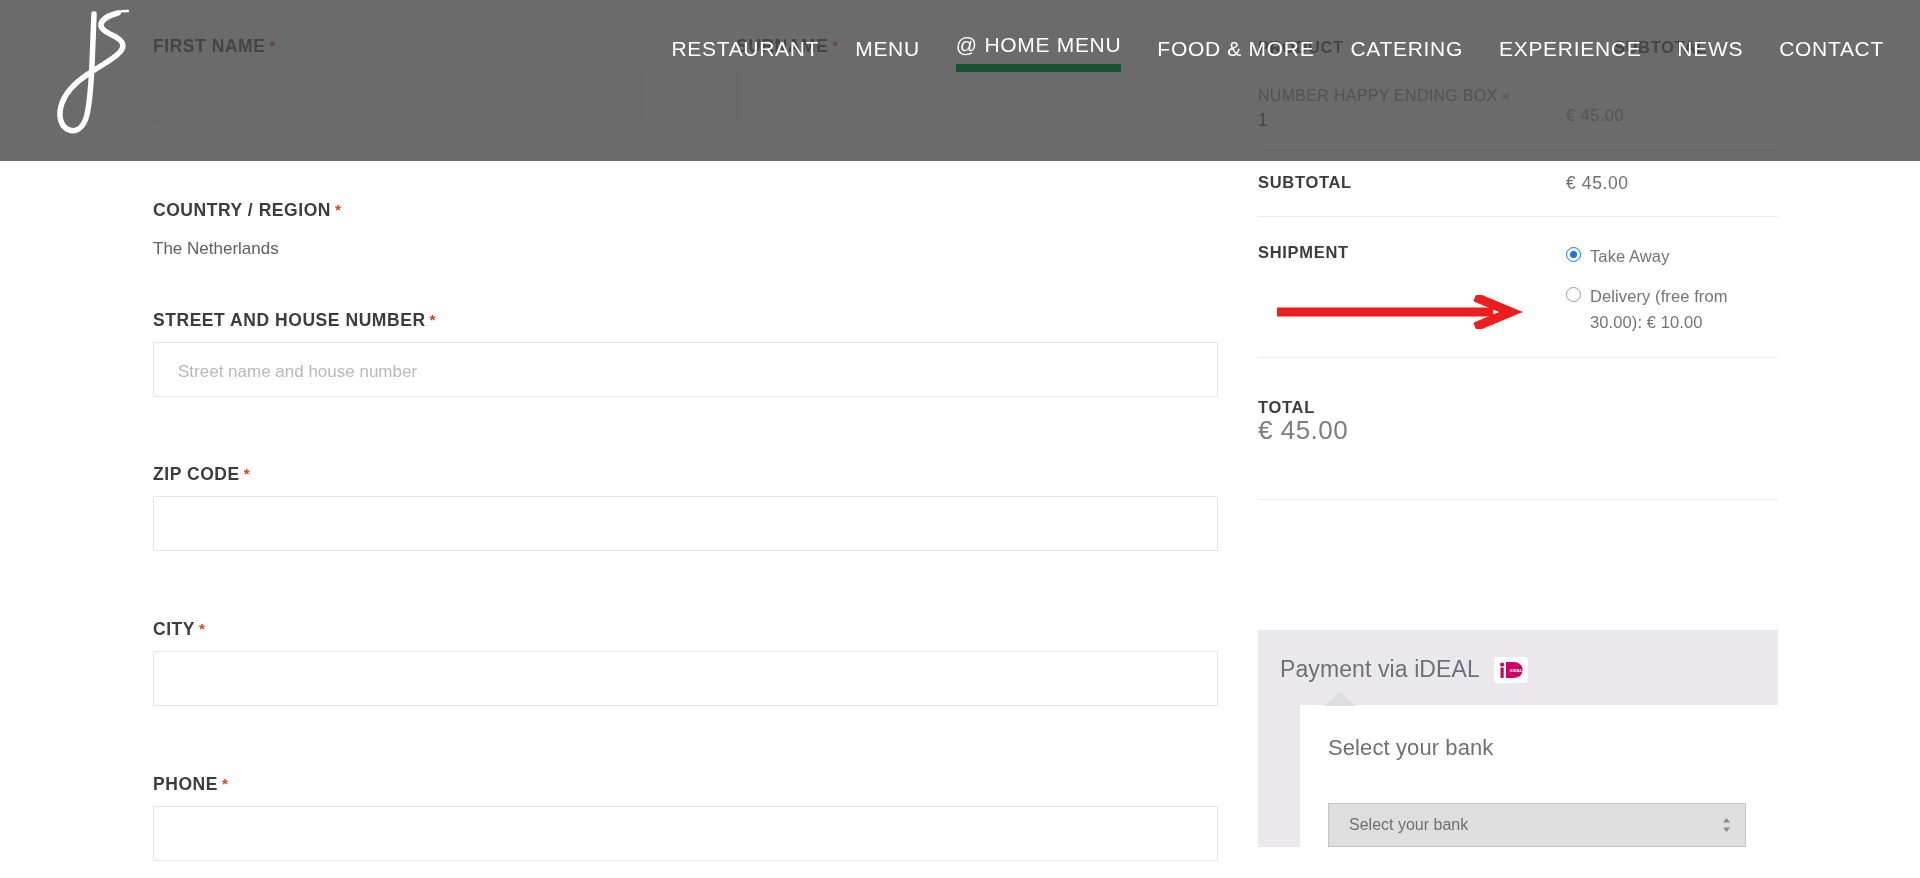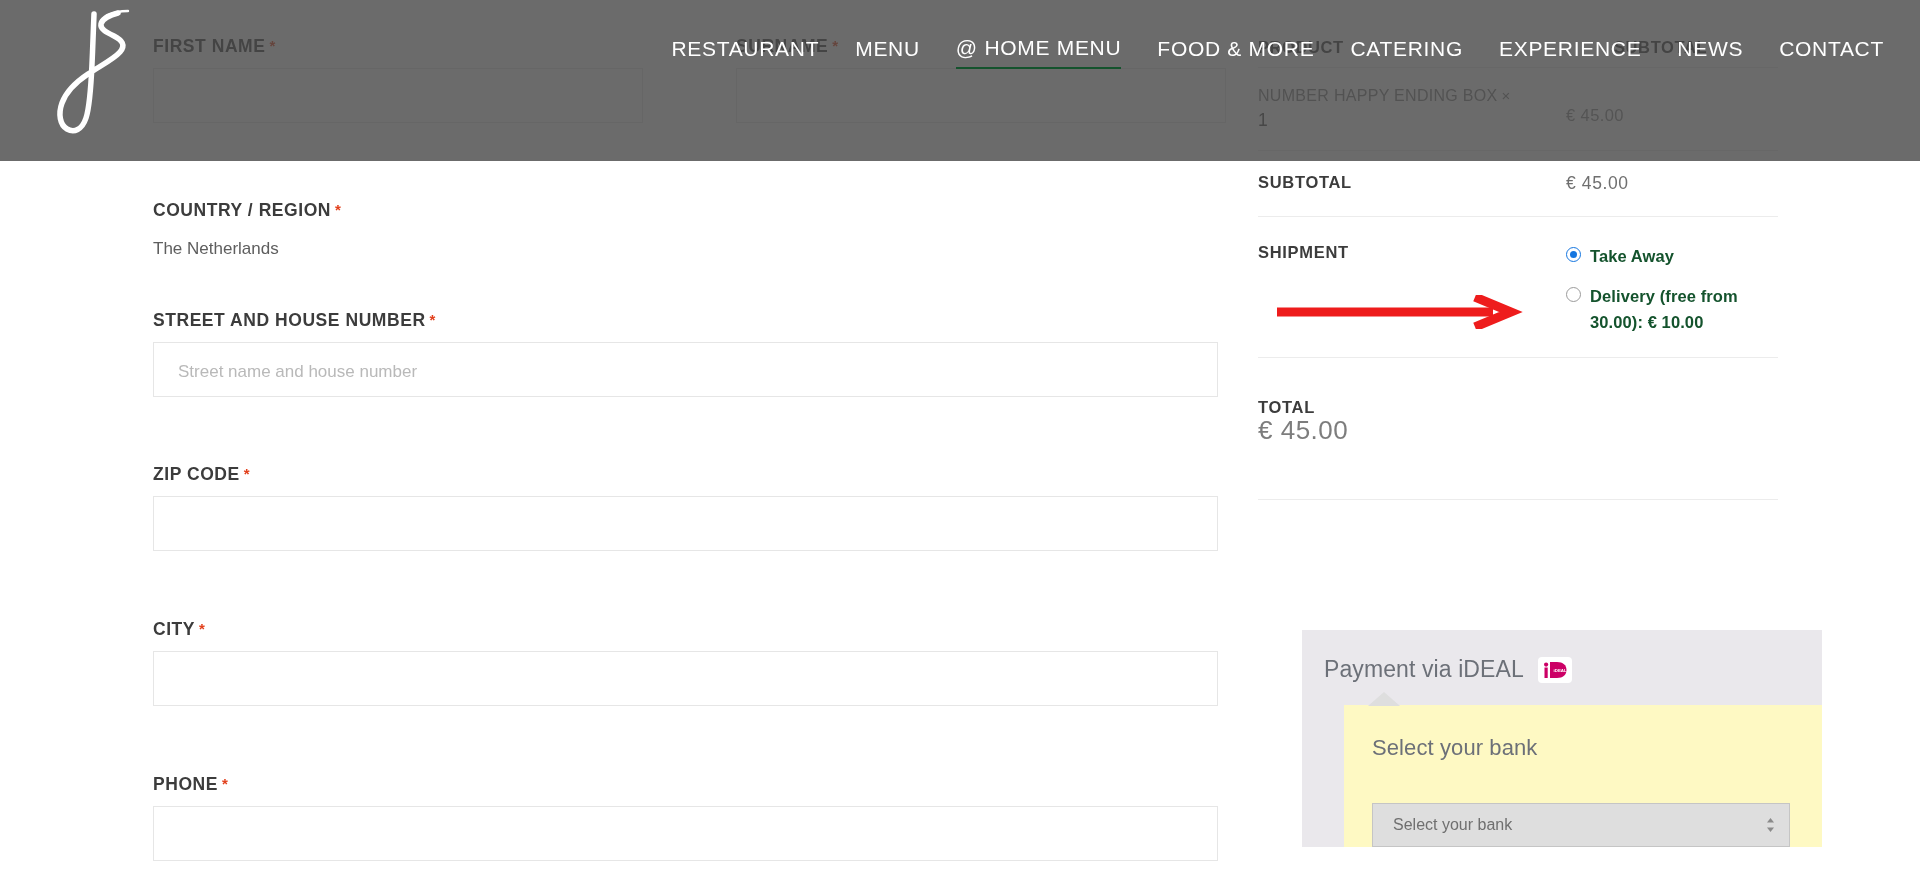--- a/index.html
+++ b/index.html
@@ -166,22 +166,22 @@
   .radio.checked::after {
     content: "";
     position: absolute;
     left: 3px; top: 3px;
     width: 7px; height: 7px;
     border-radius: 50%;
     background: #1576e0;
   }
   .ship-text {
     font-size: 16.5px;
-    font-weight: bold;
-    color: #14532d;
+    font-weight: normal;
+    color: #737373;
     line-height: 26px;
     letter-spacing: 0.1px;
   }
 
   
   .annot-arrow {
     position: absolute;
     left: 1275px;
     top: 295px;
     width: 250px;
@@ -190,21 +190,20 @@
   }
 
   
   .pay-box {
     position: absolute;
     left: 1258px;
     top: 630px;
     width: 520px;
     background: #eae8ec;
     padding: 26px 22px 0 22px;
-    margin-left: 44px;
   }
   .pay-title-row {
     display: flex;
     align-items: center;
     gap: 14px;
     padding-bottom: 22px;
   }
   .pay-title {
     font-size: 23px;
     color: #6c7078;
@@ -216,21 +215,21 @@
     border-radius: 4px;
     display: flex;
     align-items: center;
     justify-content: center;
     flex: none;
   }
   .pay-inner-wrap {
     position: relative;
     margin-left: 20px;
     margin-right: -22px;
-    background: #fef9c3;
+    background: #ffffff;
     padding: 30px 28px 0 28px;
     min-height: 130px;
   }
   .pay-caret {
     position: absolute;
     left: 24px;
     top: -13px;
     width: 0; height: 0;
     border-left: 16px solid transparent;
     border-right: 16px solid transparent;
@@ -294,21 +293,21 @@
   }
   .nav a {
     font-size: 21px;
     color: #ffffff;
     letter-spacing: 0.7px;
     text-transform: uppercase;
     text-decoration: none;
     padding-bottom: 7px;
     white-space: nowrap;
   }
-  .nav a.active { border-bottom: 2px solid #14532d; }
+  .nav a.active { border-bottom: 8px solid #14532d; }
 </style>
 </head>
 <body>
 
 <div id="page">
 
   <div class="form-col">
 
     <div class="field" style="top:36px;">
       <div class="field-label"><span>FIRST NAME</span><span class="req">*</span></div>

